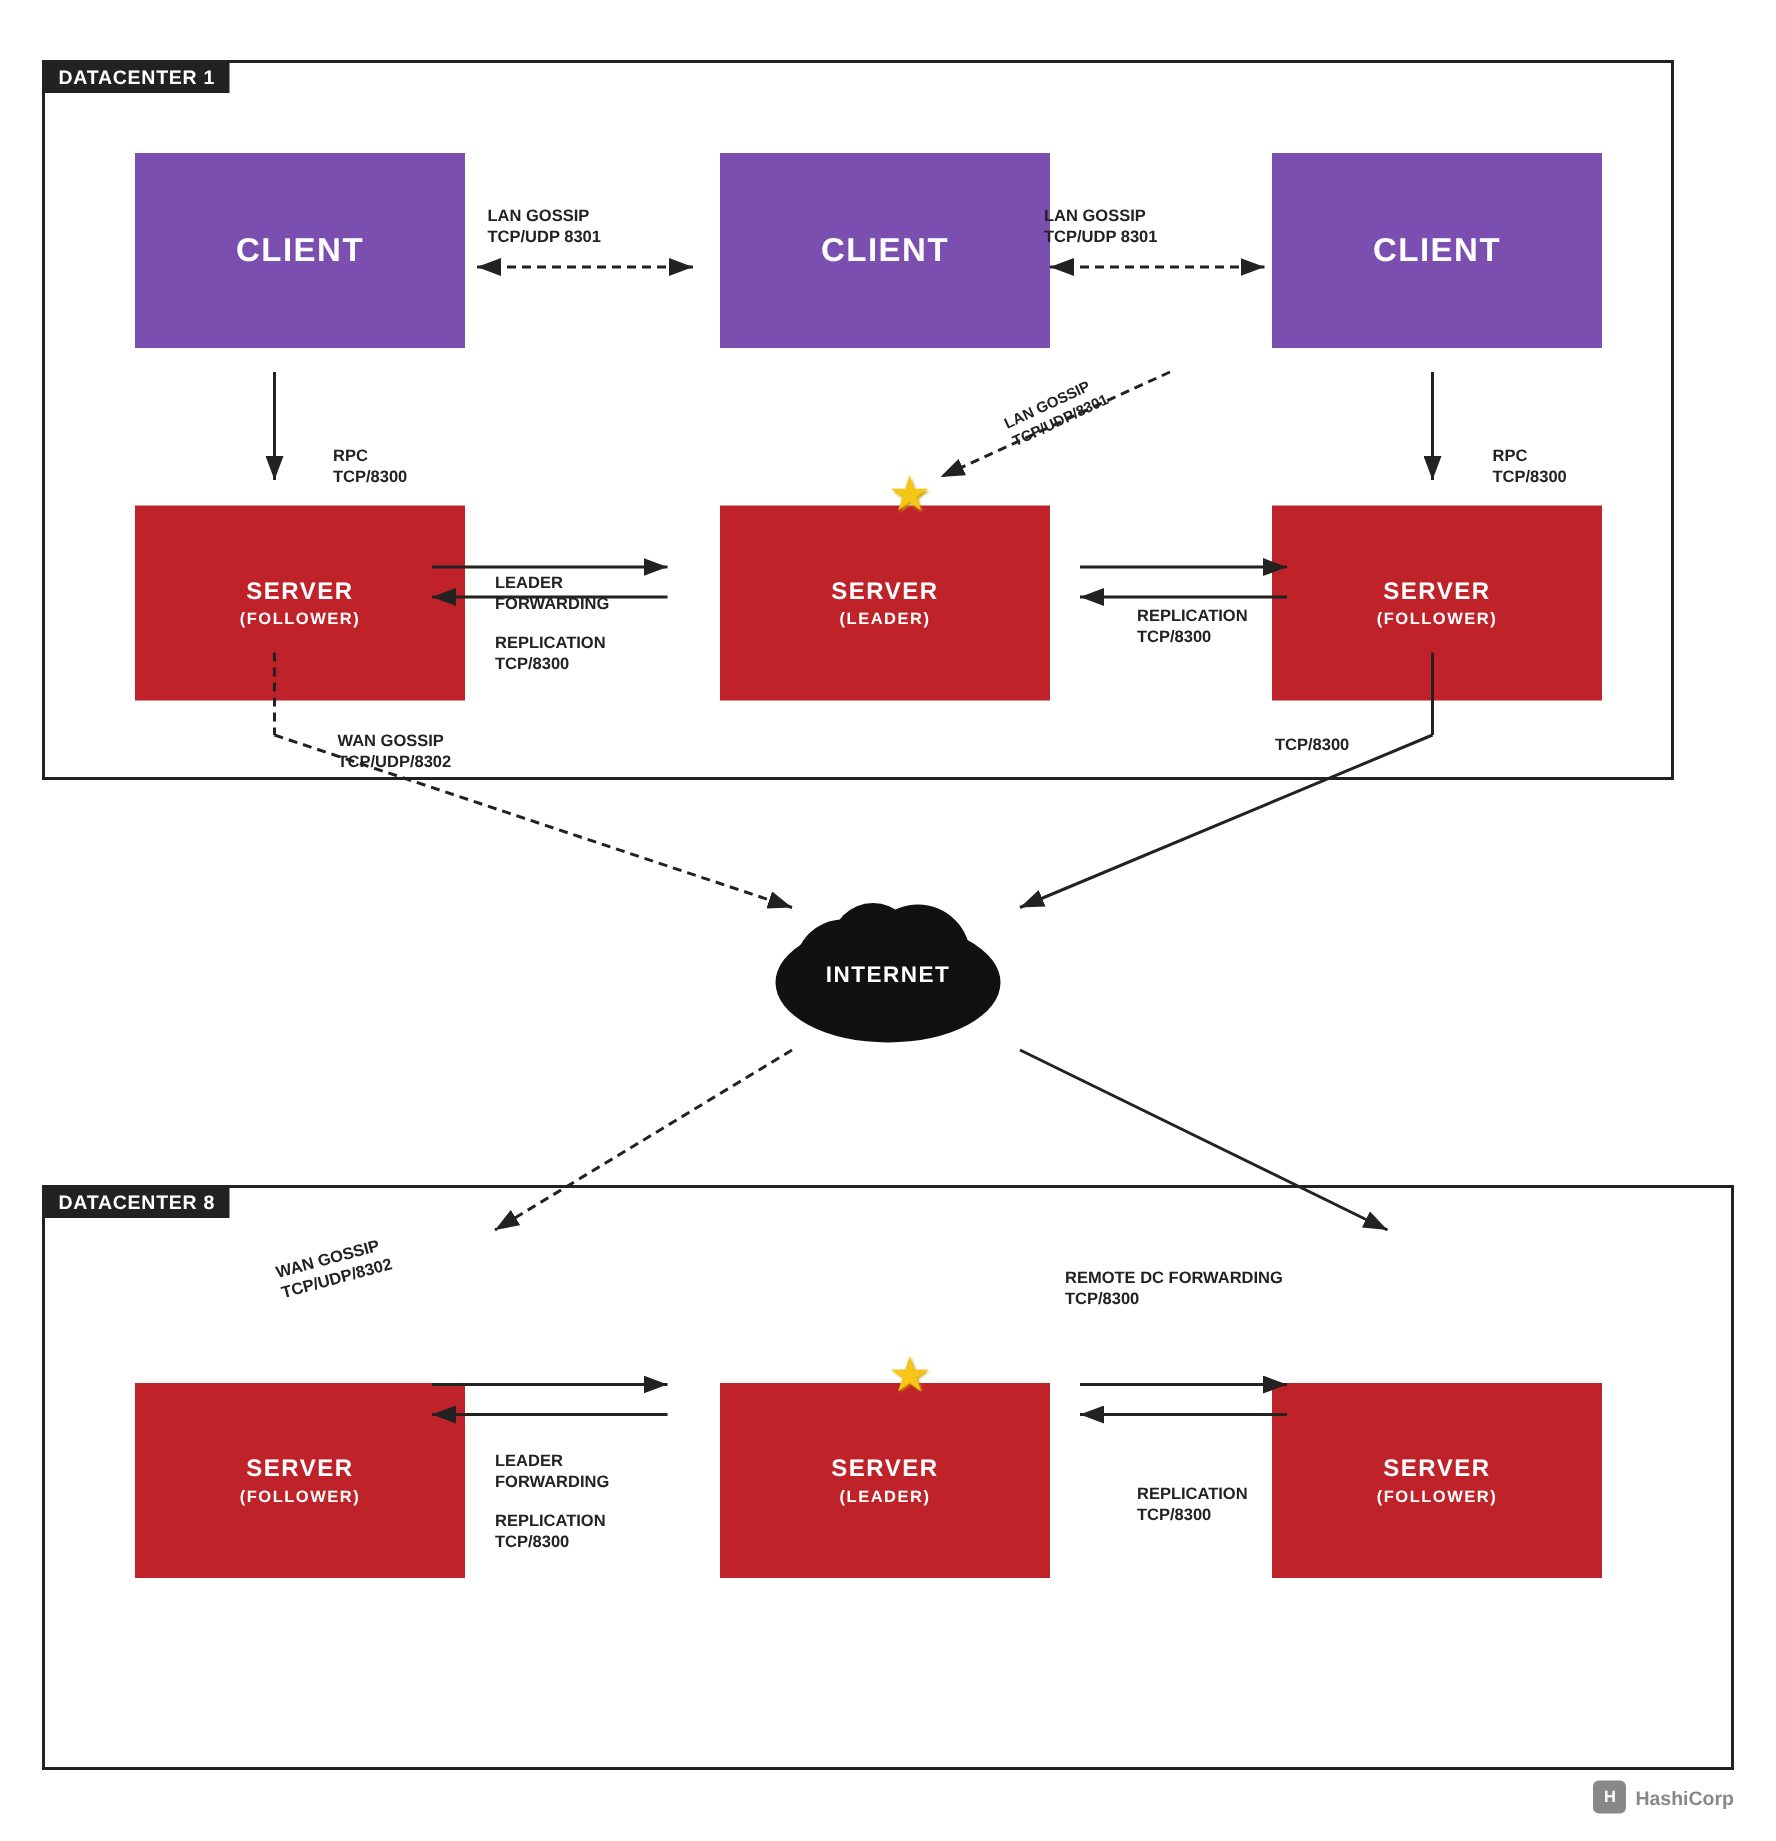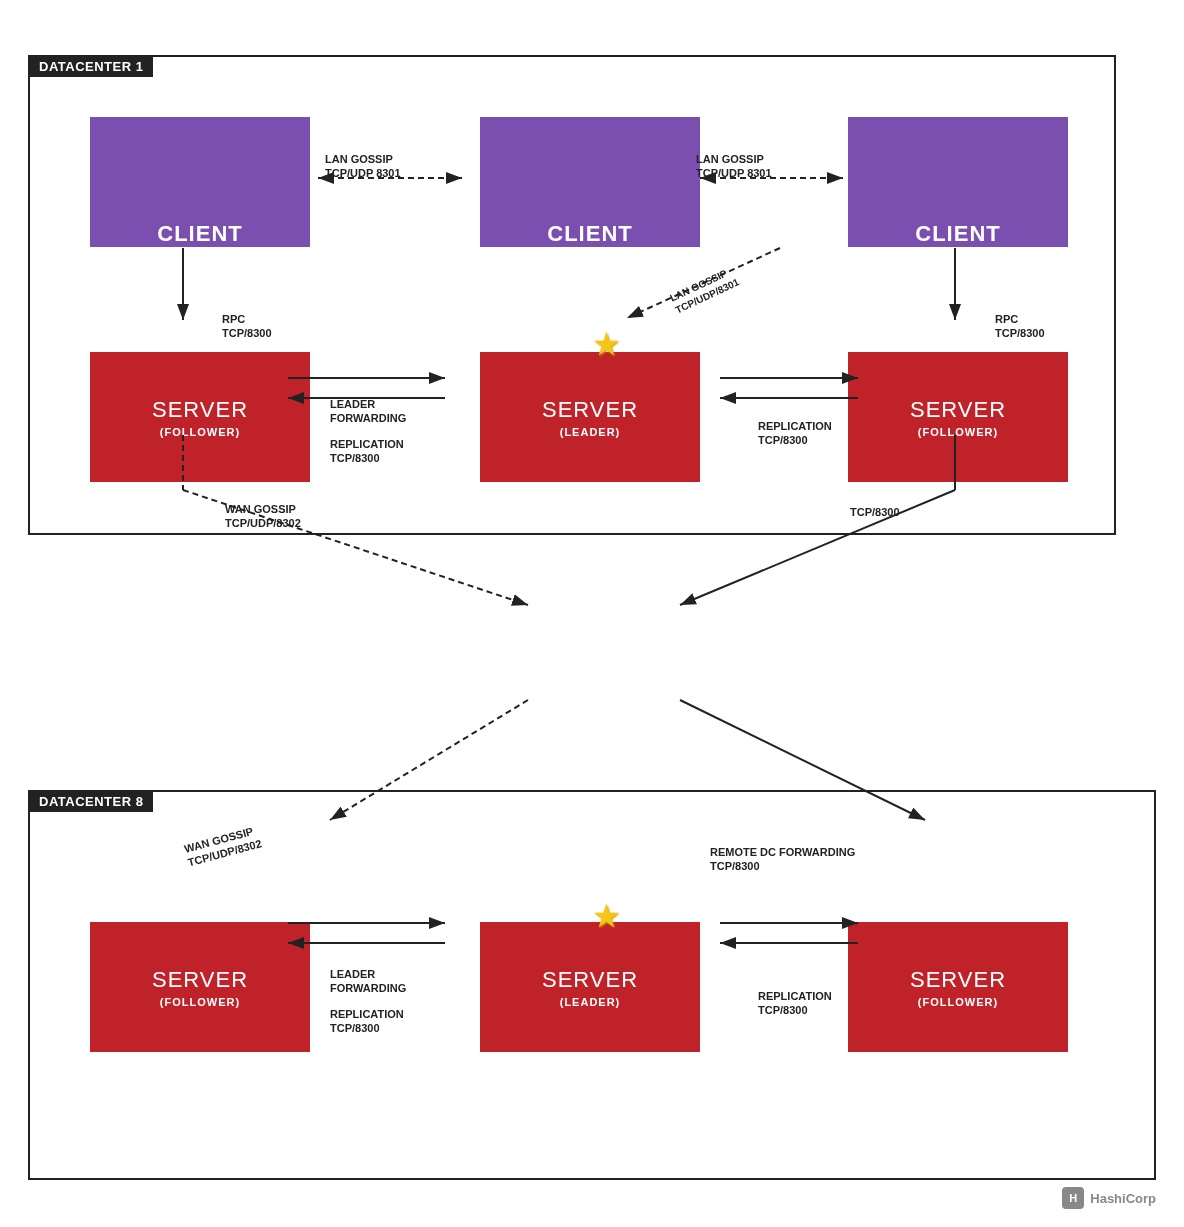--- a/index.html
+++ b/index.html
@@ -38,39 +38,39 @@
     }
 
     
     .client-box {
       position: absolute;
       background: #7b4fb0;
       color: #fff;
       font-size: 22px;
       font-weight: 900;
       display: flex;
-      align-items: flex-end;
+      align-items: center;
       justify-content: center;
       letter-spacing: 1px;
     }
 
     
     .server-box {
       position: absolute;
       background: #c0222a;
       color: #fff;
       display: flex;
       flex-direction: column;
       align-items: center;
       justify-content: center;
       letter-spacing: 1px;
     }
     .server-main-label {
-      font-size: 22px;
-      font-weight: 400;
+      font-size: 16px;
+      font-weight: 700;
     }
     .server-sub-label {
       font-size: 11px;
       font-weight: 700;
       margin-top: 3px;
     }
 
     
     .arrow-label {
       position: absolute;
@@ -191,21 +191,21 @@
 
     <line x1="288" y1="923" x2="445" y2="923" stroke="#222" stroke-width="2" marker-end="url(#arrowhead)"></line>
 
     <line x1="445" y1="943" x2="288" y2="943" stroke="#222" stroke-width="2" marker-end="url(#arrowhead)"></line>
 
     <line x1="720" y1="923" x2="858" y2="923" stroke="#222" stroke-width="2" marker-end="url(#arrowhead)"></line>
     <line x1="858" y1="943" x2="720" y2="943" stroke="#222" stroke-width="2" marker-end="url(#arrowhead)"></line>
 
   </svg>
 
-  <div class="datacenter-box" style="left:28px; top:55px; width:1088px; height:480px;">
+  <div class="datacenter-box" style="left:28px; top:40px; width:1088px; height:480px;">
     <div class="datacenter-label">DATACENTER 1</div>
 
     <div class="client-box" style="left:60px; top:60px; width:220px; height:130px;">
       <span>CLIENT</span>
     </div>
 
     <div class="client-box" style="left:450px; top:60px; width:220px; height:130px;">
       <span>CLIENT</span>
     </div>
 
@@ -274,20 +274,30 @@
       <div style="font-weight:900;">WAN GOSSIP</div>
       <div style="font-weight:700;">TCP/UDP/8302</div>
     </div>
 
     <div class="arrow-label" style="left:820px; top:448px; font-size:11px;">
       <div style="font-weight:700;">TCP/8300</div>
     </div>
 
   </div>
 
+  <div class="cloud-container" style="left:502px; top:580px; z-index:6;">
+    <svg width="180" height="120" viewBox="0 0 180 120">
+
+      <ellipse cx="90" cy="75" rx="75" ry="40" fill="#111"></ellipse>
+      <circle cx="60" cy="65" r="32" fill="#111"></circle>
+      <circle cx="110" cy="58" r="35" fill="#111"></circle>
+      <circle cx="80" cy="50" r="28" fill="#111"></circle>
+    </svg>
+    <div class="cloud-label" style="top:55%; color:#fff; font-size:15px;">INTERNET</div>
+  </div>
 
   <div class="datacenter-box" style="left:28px; top:790px; width:1128px; height:390px;">
     <div class="datacenter-label">DATACENTER 8</div>
 
     <div class="arrow-label" style="left:155px; top:40px; font-size:11px; transform: rotate(-15deg);">
       <div style="font-weight:900;">WAN GOSSIP</div>
       <div style="font-weight:700;">TCP/UDP/8302</div>
     </div>
 
     <div class="arrow-label" style="left:680px; top:30px; font-size:11px;">

